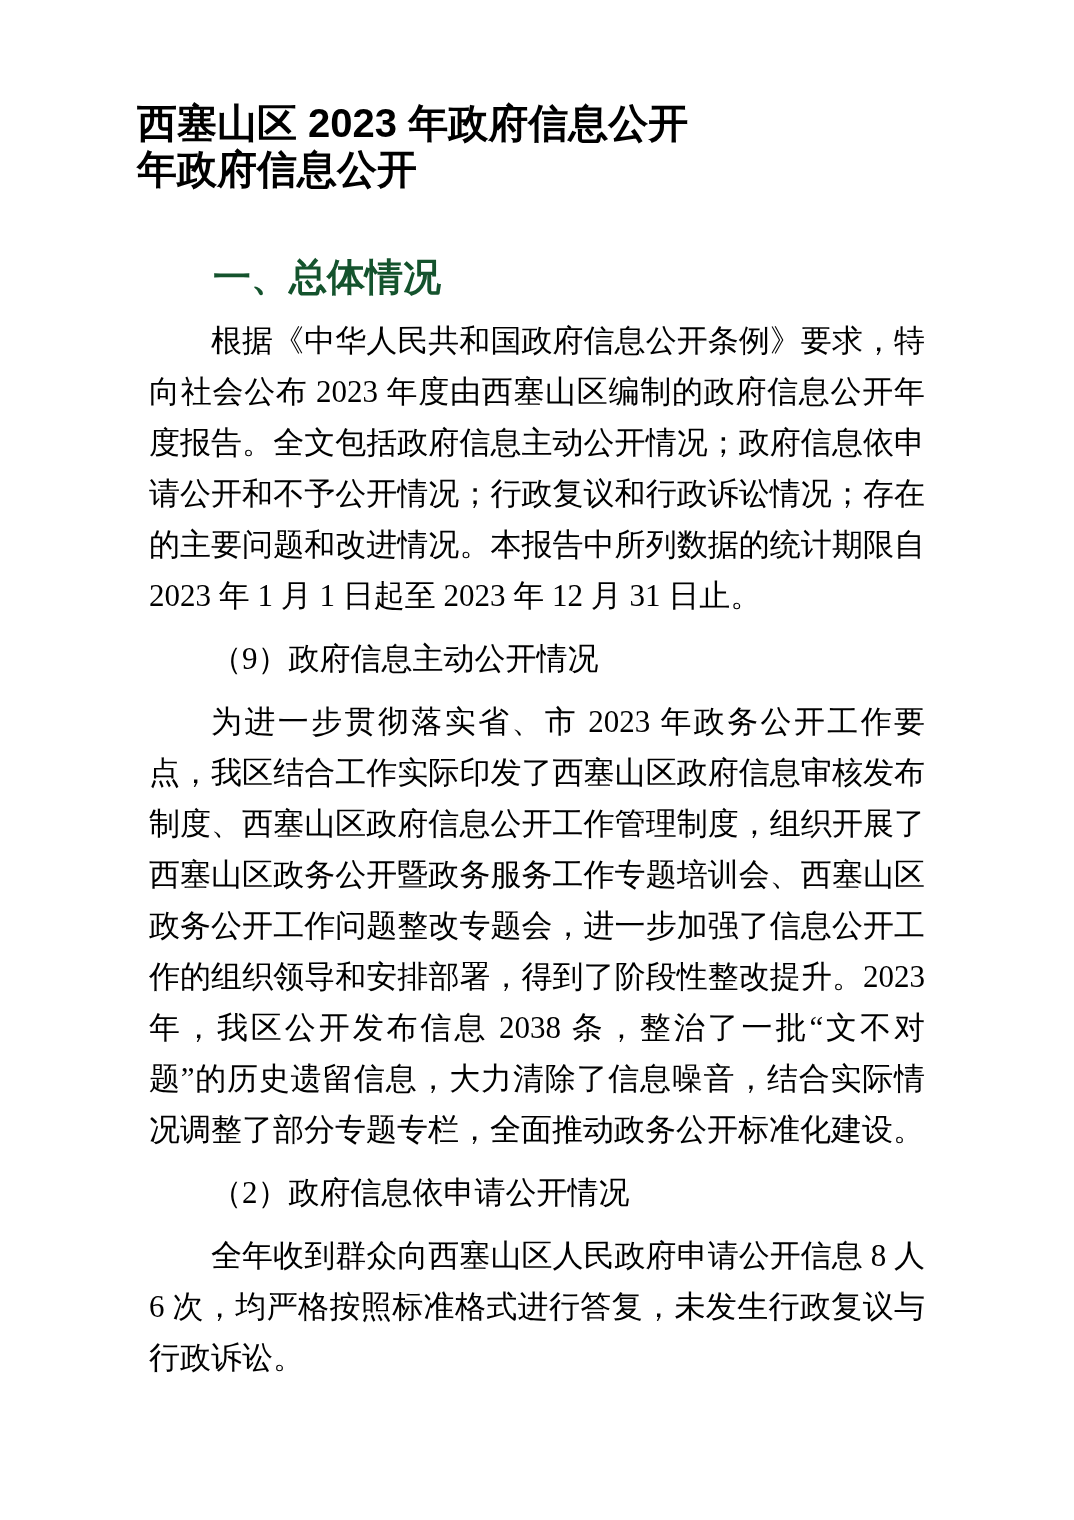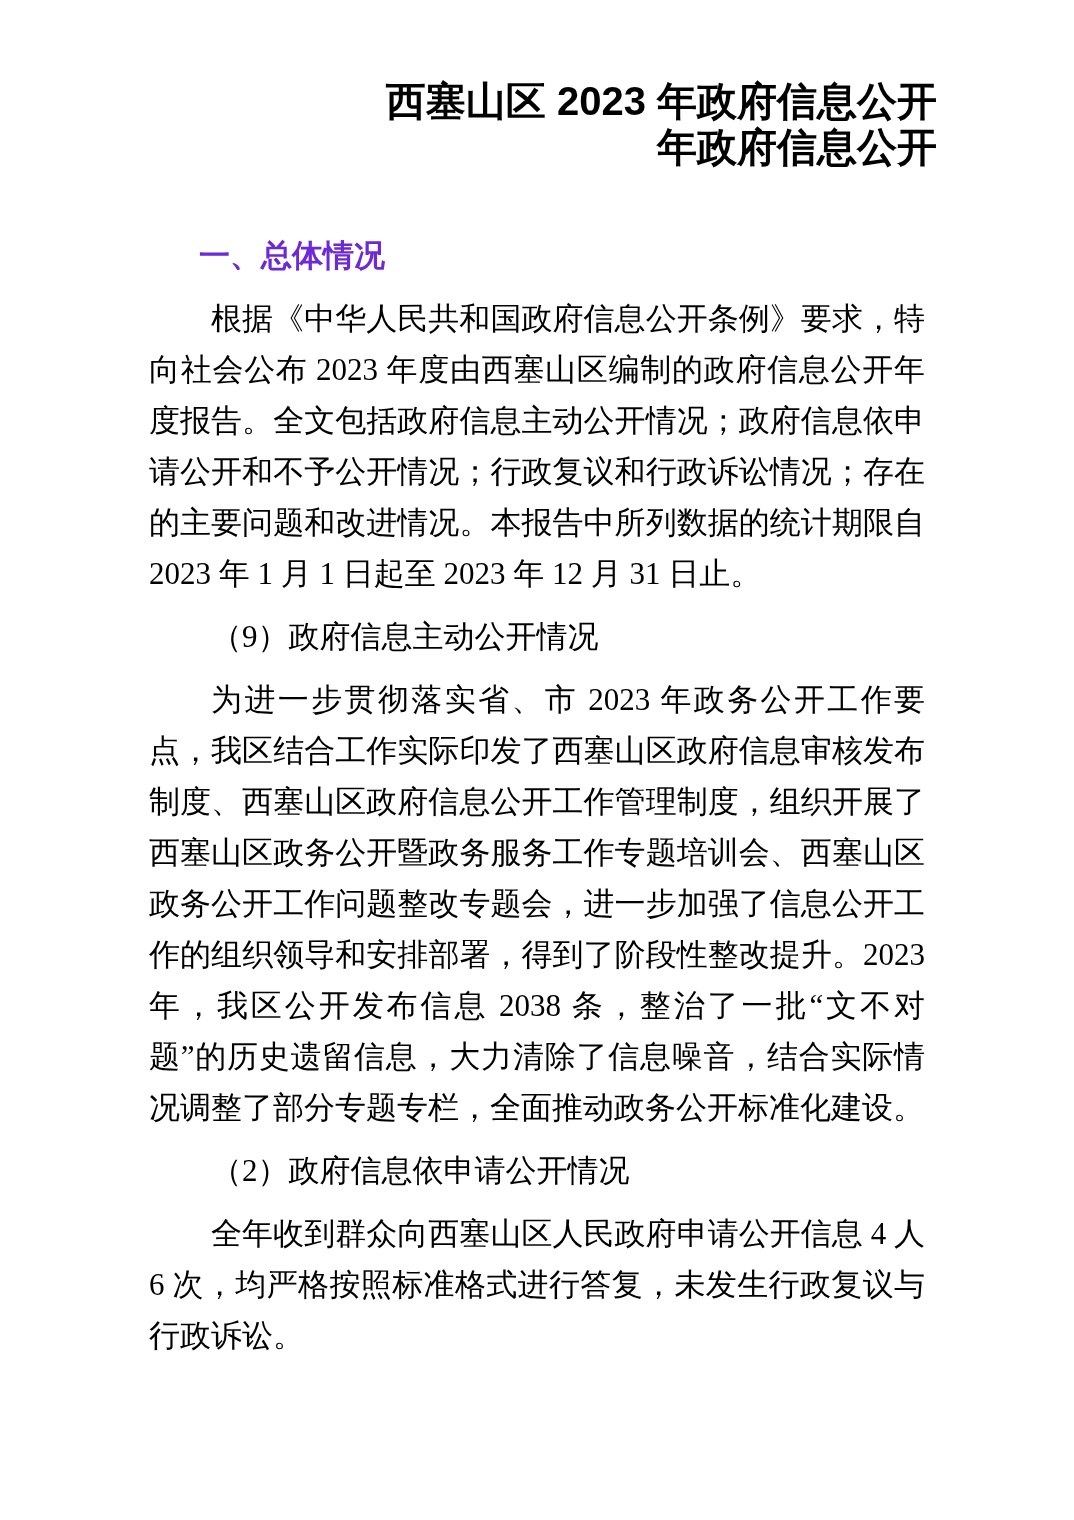--- a/index.html
+++ b/index.html
@@ -13,39 +13,39 @@
     height: 1520px;
     background: #ffffff;
     overflow: hidden;
     color: #000000;
   }
   .content {
     padding: 0 137px;
   }
   .title {
     margin: 0;
-    padding-top: 78px;
+    padding-top: 100px;
     font-family: "Liberation Sans", "DejaVu Sans", sans-serif;
     font-weight: 700;
     font-size: 40px;
     line-height: 46px;
-    text-align: right;
+    text-align: left;
     color: #000000;
   }
   .title-line {
     display: block;
   }
   .heading {
     margin: 60px 0 3px 0;
     font-family: "Liberation Sans", "DejaVu Sans", sans-serif;
     font-weight: 700;
-    font-size: 31px;
+    font-size: 38px;
     line-height: 51px;
     text-indent: 2em;
-    color: #6d28d9;
+    color: #14532d;
   }
   .para {
     margin: 12px;
     font-family: "Liberation Serif", "DejaVu Serif", serif;
     font-weight: 400;
     font-size: 31px;
     line-height: 51px;
     text-align: justify;
     text-indent: 2em;
     color: #000000;
@@ -65,16 +65,16 @@
     <h2 class="heading">一、总体情况</h2>
 
     <p class="para">根据《中华人民共和国政府信息公开条例》要求，特向社会公布 2023 年度由西塞山区编制的政府信息公开年度报告。全文包括政府信息主动公开情况；政府信息依申请公开和不予公开情况；行政复议和行政诉讼情况；存在的主要问题和改进情况。本报告中所列数据的统计期限自 2023 年 1 月 1 日起至 2023 年 12 月 31 日止。</p>
 
     <p class="para">（9）政府信息主动公开情况</p>
 
     <p class="para">为进一步贯彻落实省、市 2023 年政务公开工作要点，我区结合工作实际印发了西塞山区政府信息审核发布制度、西塞山区政府信息公开工作管理制度，组织开展了西塞山区政务公开暨政务服务工作专题培训会、西塞山区政务公开工作问题整改专题会，进一步加强了信息公开工作的组织领导和安排部署，得到了阶段性整改提升。2023 年，我区公开发布信息 2038 条，整治了一批“文不对题”的历史遗留信息，大力清除了信息噪音，结合实际情况调整了部分专题专栏，全面推动政务公开标准化建设。</p>
 
     <p class="para">（2）政府信息依申请公开情况</p>
 
-    <p class="para">全年收到群众向西塞山区人民政府申请公开信息 4 人 6 次，均严格按照标准格式进行答复，未发生行政复议与行政诉讼。</p>
+    <p class="para">全年收到群众向西塞山区人民政府申请公开信息 8 人 6 次，均严格按照标准格式进行答复，未发生行政复议与行政诉讼。</p>
 
   </div>
 </div>
 
 </body></html>

